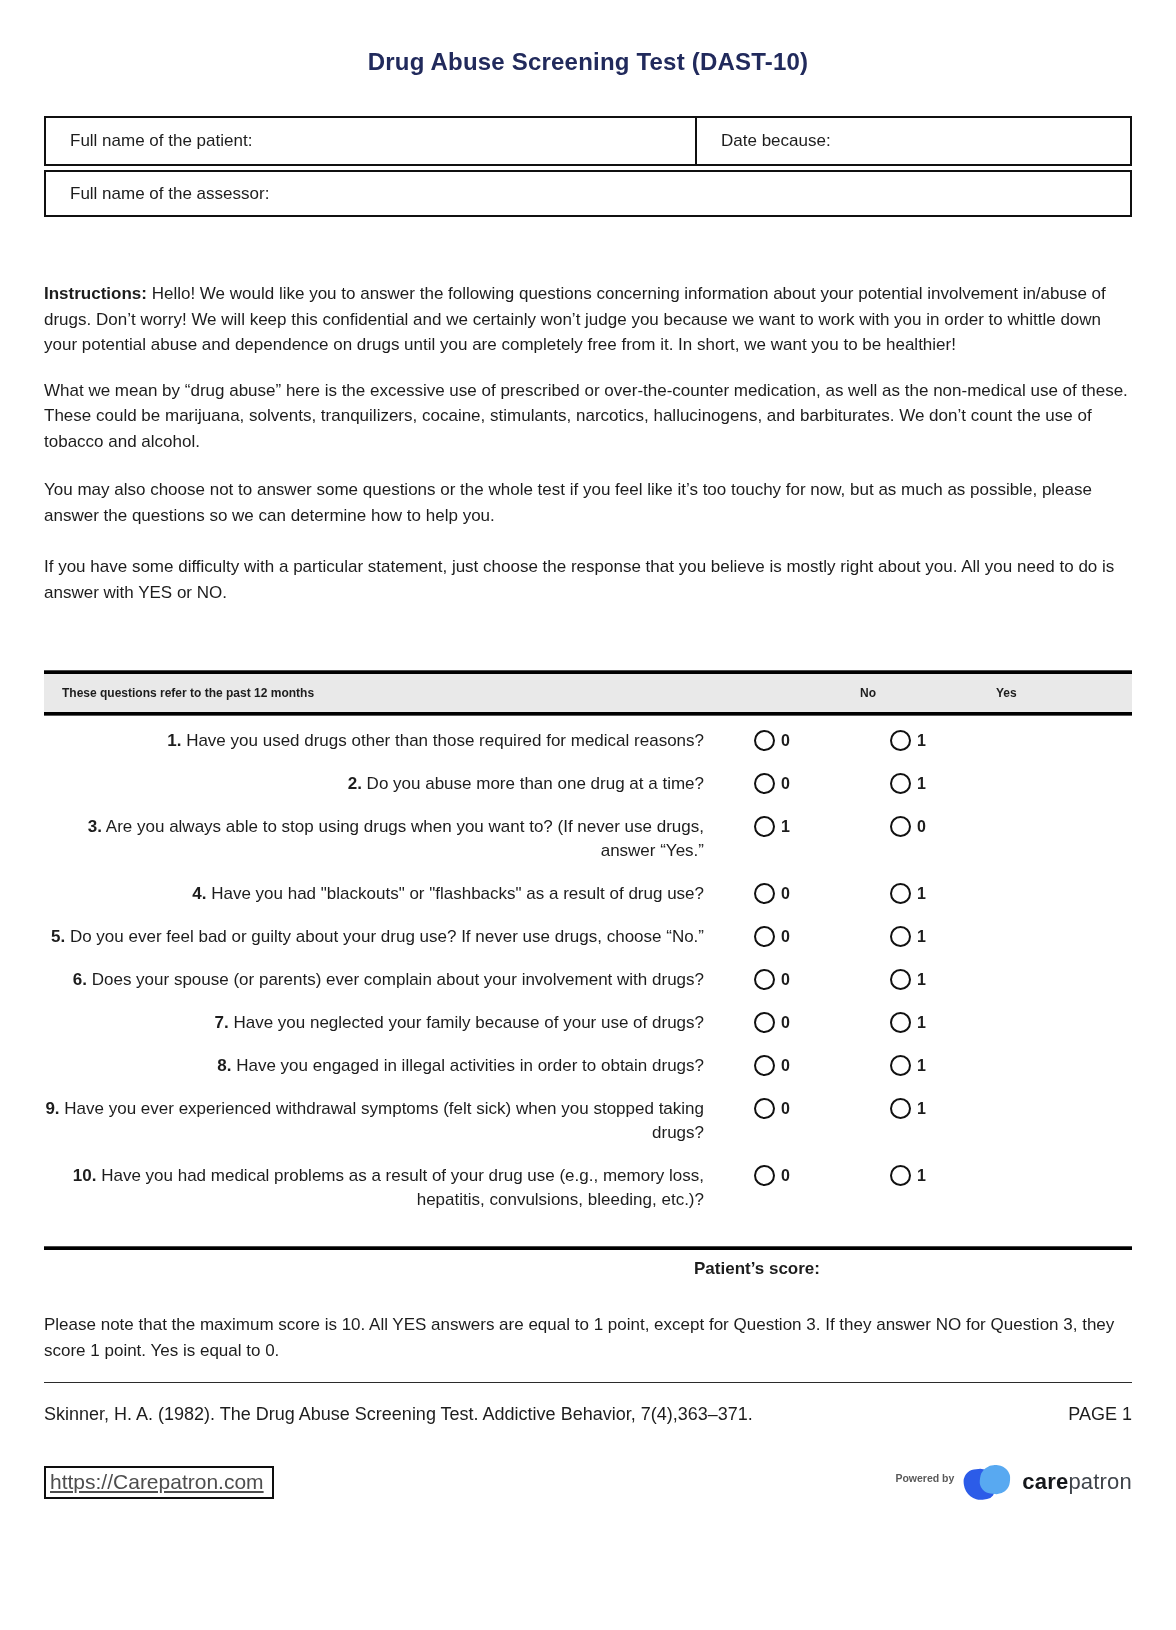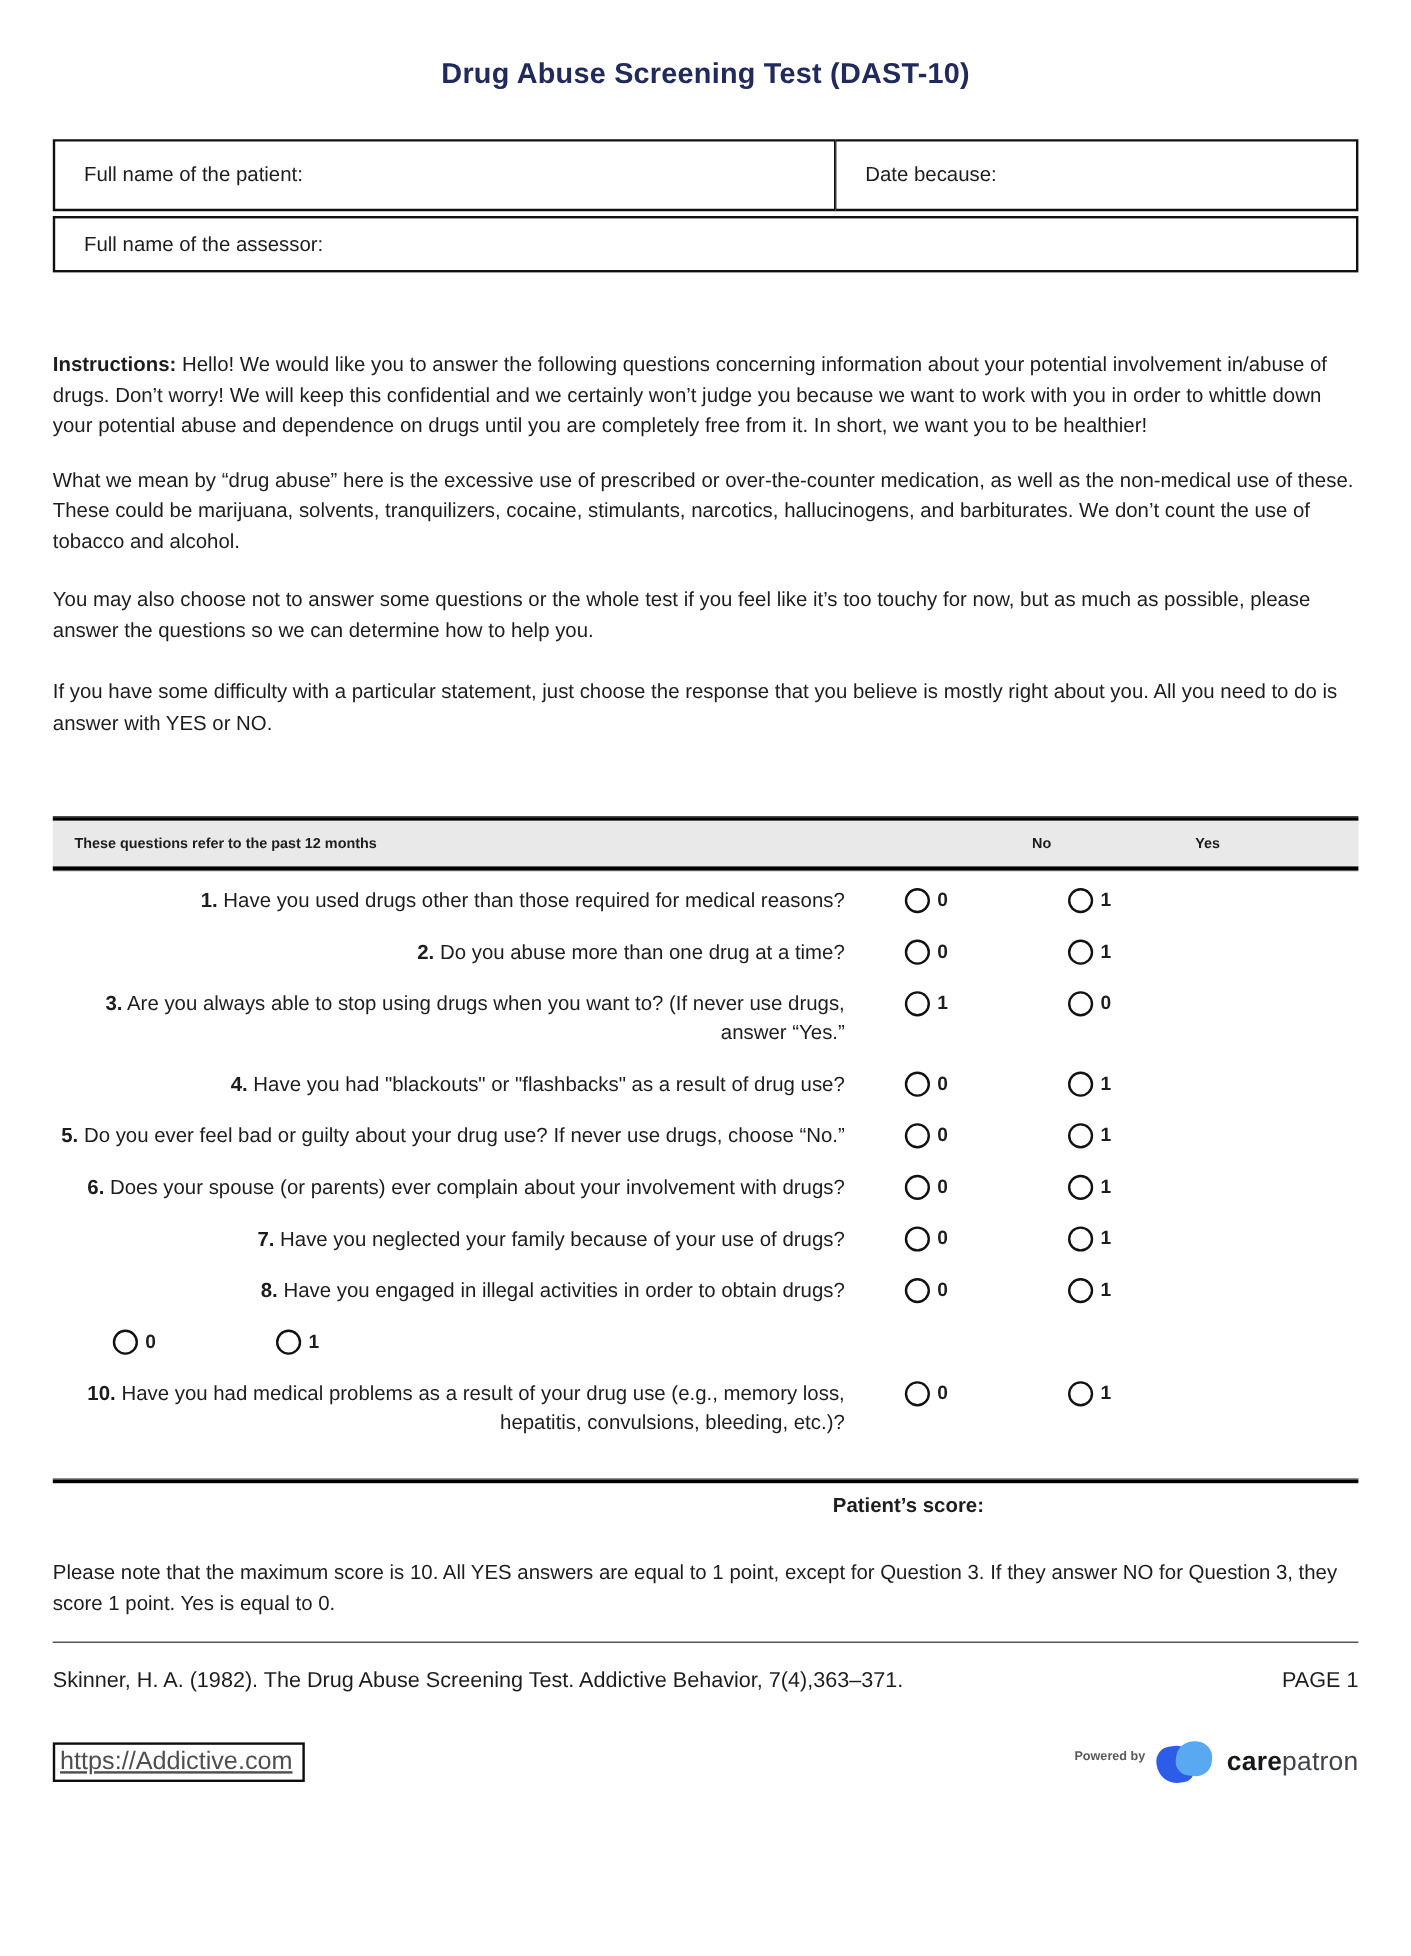--- a/index.html
+++ b/index.html
@@ -13,21 +13,21 @@
 
   
   h1.title {
     padding-top: 44px; text-align: center;
     font-size: 24px; line-height: 36px; font-weight: 700; color: #212a5c;
     letter-spacing: 0.2px;
   }
 
   
   .name-table { margin-top: 36px; }
-  .nt-row1 { display: flex; height: 60px; }
+  .nt-row1 { display: flex; height: 50px; }
   .nt-cell { border: 2px solid #101010; display: flex; align-items: center; padding: 0 24px; font-size: 17px; background: #fff; }
   .nt-patient { width: 652px; border-right: 1.5px solid #101010; }
   .nt-date { flex: 1; border-left: 1.5px solid #101010; }
   .nt-row2 { margin-top: 4px; height: 47px; }
 
   
   .para { font-size: 17px; line-height: 25.5px; }
   .p1 { margin-top: 64px; }
   .p2 { margin-top: 20px; }
   .p3 { margin-top: 26px; }
@@ -202,20 +202,21 @@
             <span class="radio"></span>
             <span class="qval">0</span>
           </div>
         <div class="qcol">
             <span class="radio"></span>
             <span class="qval">1</span>
           </div>
       </div>
 
       <div class="qrow">
+        <div class="qtext"><strong>9.</strong><span> Have you ever experienced withdrawal symptoms (felt sick) when you stopped taking drugs?</span></div>
         <div class="qcol">
             <span class="radio"></span>
             <span class="qval">0</span>
           </div>
         <div class="qcol">
             <span class="radio"></span>
             <span class="qval">1</span>
           </div>
       </div>
 
@@ -243,21 +244,21 @@
 
   <div class="rule-thin"></div>
 
   <div class="cite-row">
     <span>Skinner, H. A. (1982). The Drug Abuse Screening Test. Addictive Behavior, 7(4),363–371.</span>
     <span class="page-num">PAGE 1</span>
   </div>
 
   <div class="bottom-row">
     <span class="link-box">
-      <a href="#">https://Addictive.com</a>
+      <a href="#">https://Carepatron.com</a>
     </span>
     <div class="brand">
       <span class="powered">Powered by</span>
       <span class="logo-icon">
         <span class="blob blob-dark"></span>
         <span class="blob blob-light"></span>
       </span>
       <span class="wordmark"><span class="wm-bold">care</span><span class="wm-light">patron</span></span>
     </div>
   </div>

